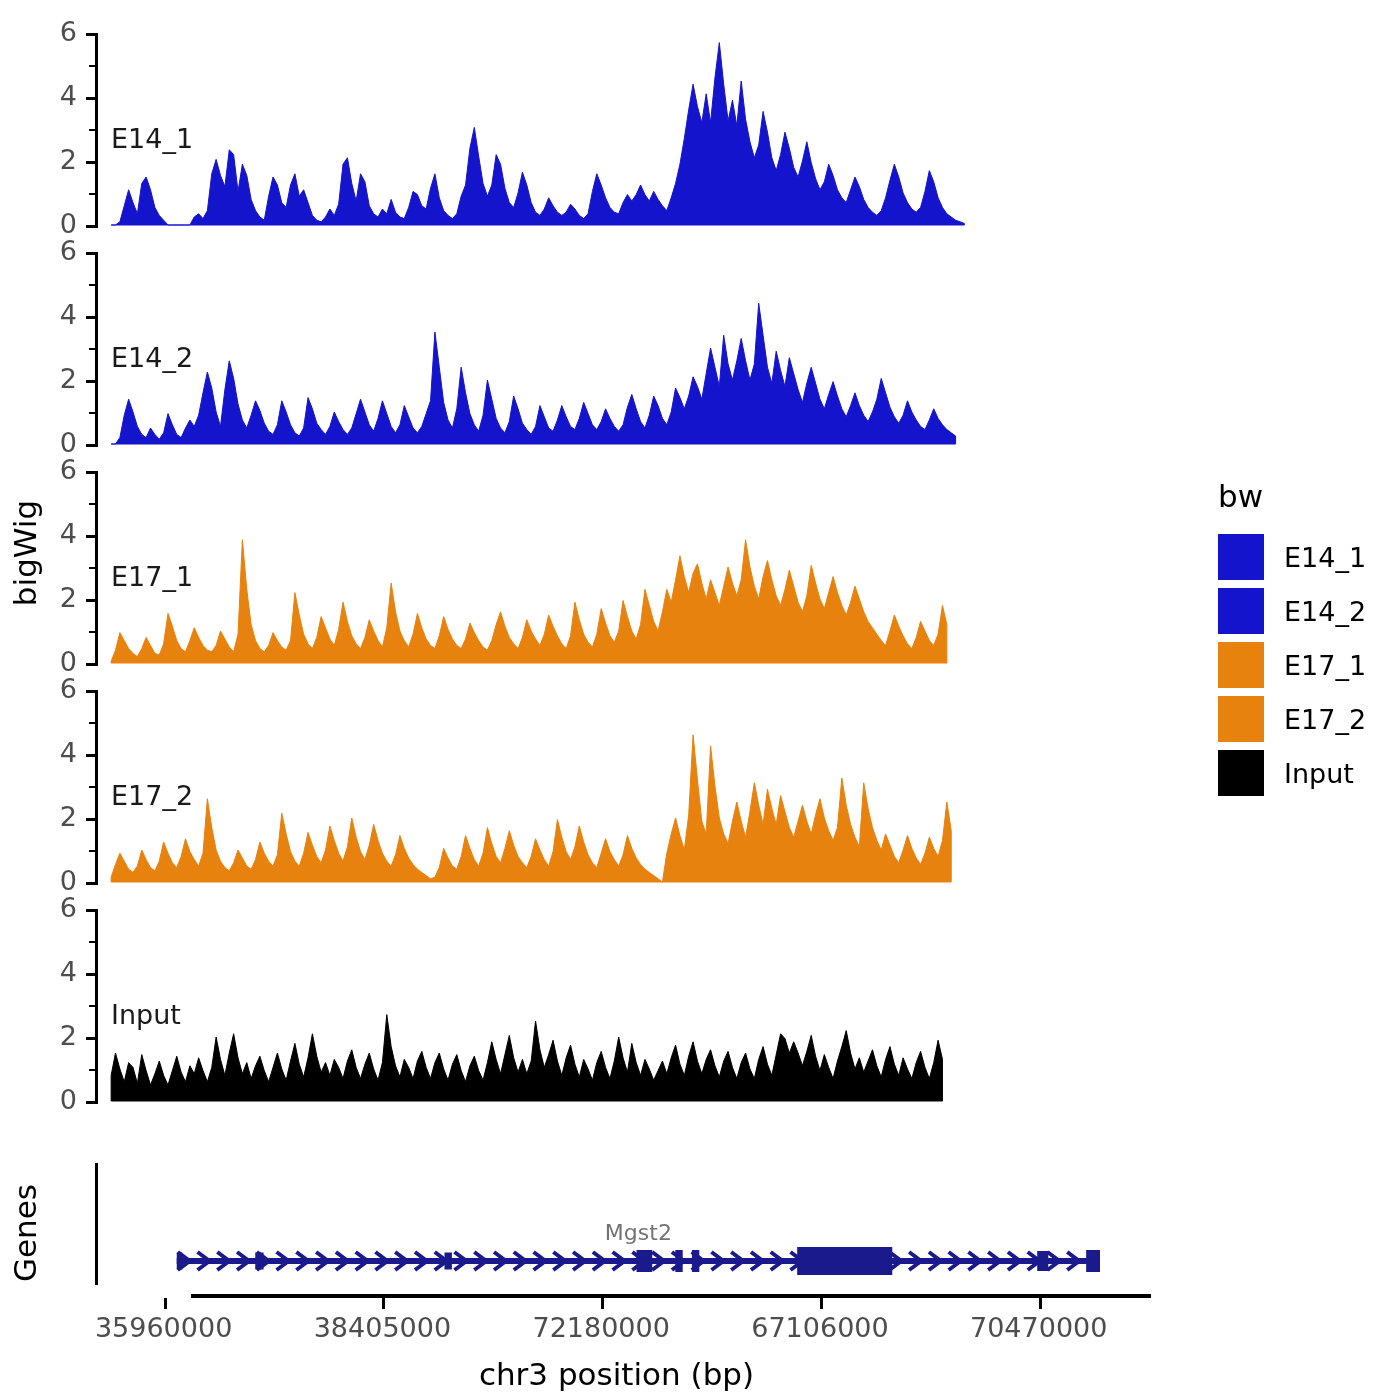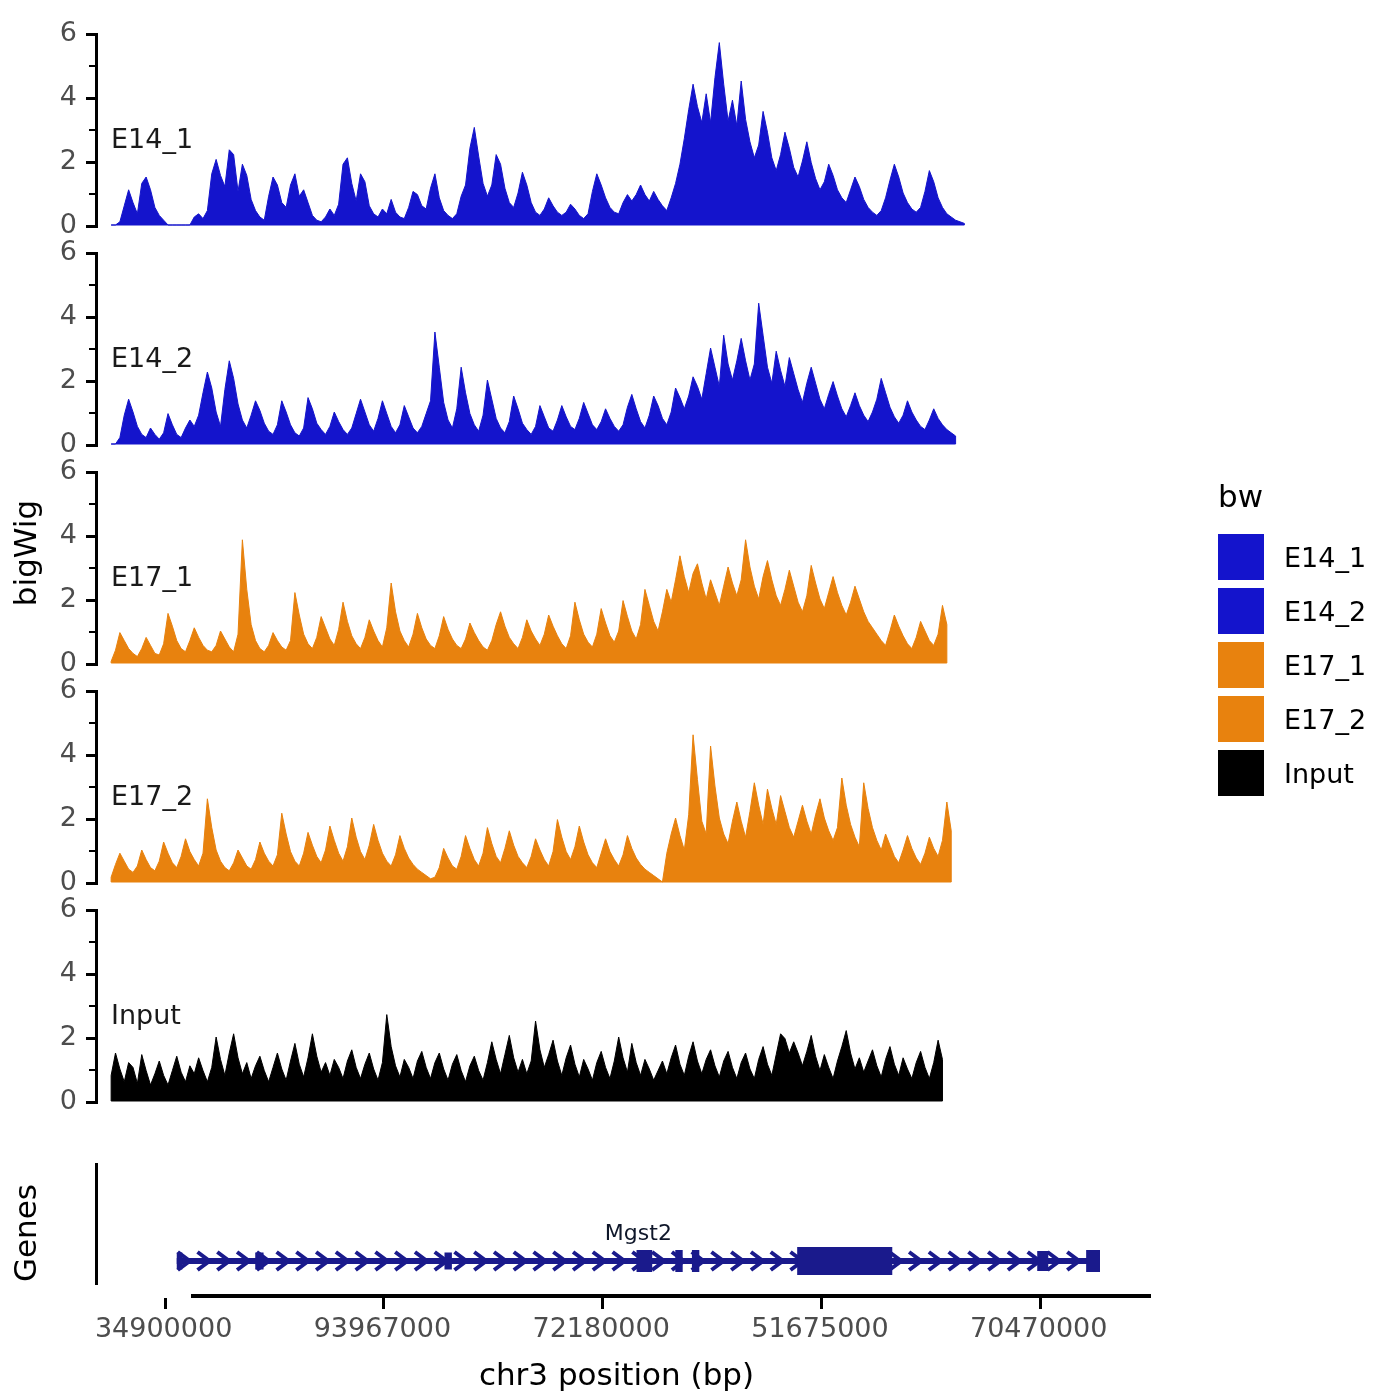--- a/index.html
+++ b/index.html
@@ -57,21 +57,21 @@
     color:#1a1a1a;
     white-space:nowrap;
   }
   .track-svg{position:absolute;left:0;top:0;display:block;}
 
   
   .genes-axis{position:absolute;width:3px;background:#000;}
   .gene-name{
     position:absolute;
     font-size:22px;
-    color:#0f172a;
+    color:#737373;
     white-space:nowrap;
     text-align:center;
   }
 
   
   .xaxis-line{position:absolute;height:4px;background:#000;}
   .xtick{position:absolute;width:3px;height:11px;background:#000;}
   .xtick-label{
     position:absolute;
     font-size:27px;
@@ -265,27 +265,27 @@
         <rect x="596.9253417721519" y="87" width="7.3858902953585535" height="22" fill="#1a1a8c"></rect>
         <rect x="702.1742784810126" y="84" width="95.0933375527426" height="28" fill="#1a1a8c"></rect>
         <rect x="942.2157130801687" y="88" width="11.078835443037882" height="20" fill="#1a1a8c"></rect>
         <rect x="991.1472362869198" y="87" width="13.84854430379748" height="22" fill="#1a1a8c"></rect>
       </svg>
   </div>
 
   <div class="xaxis-line" id="xaxis-line" style="left: 191px; top: 1294px; width: 960px;"></div>
   <div id="xticks">
       <div class="xtick" style="left: 163.633px; top: 1298px;"></div>
-      <div class="xtick-label" style="left: 53.6329px; top: 1312px; width: 220px;">34900000</div>
+      <div class="xtick-label" style="left: 53.6329px; top: 1312px; width: 220px;">35960000</div>
       <div class="xtick" style="left: 382.409px; top: 1298px;"></div>
-      <div class="xtick-label" style="left: 272.409px; top: 1312px; width: 220px;">93967000</div>
+      <div class="xtick-label" style="left: 272.409px; top: 1312px; width: 220px;">38405000</div>
       <div class="xtick" style="left: 601.186px; top: 1298px;"></div>
       <div class="xtick-label" style="left: 491.186px; top: 1312px; width: 220px;">72180000</div>
       <div class="xtick" style="left: 819.962px; top: 1298px;"></div>
-      <div class="xtick-label" style="left: 709.962px; top: 1312px; width: 220px;">51675000</div>
+      <div class="xtick-label" style="left: 709.962px; top: 1312px; width: 220px;">67106000</div>
       <div class="xtick" style="left: 1038.74px; top: 1298px;"></div>
       <div class="xtick-label" style="left: 928.738px; top: 1312px; width: 220px;">70470000</div>
     </div>
   <div class="axis-title-x" id="xlabel" style="left: 98px; width: 1037px; top: 1356px;">chr3 position (bp)</div>
 
   <div class="legend" id="legend" style="left: 1210px; top: 430px; width: 190px; height: 300px; margin-top: 48px;">
     <div class="legend-title" id="legend-title" style="left: 8px; top: 0px;">bw</div>
     <div id="legend-rows">
         <div class="legend-row" style="left: 8px; top: 56px;">
           <span class="legend-swatch" style="background: rgb(20, 20, 204);"></span>

